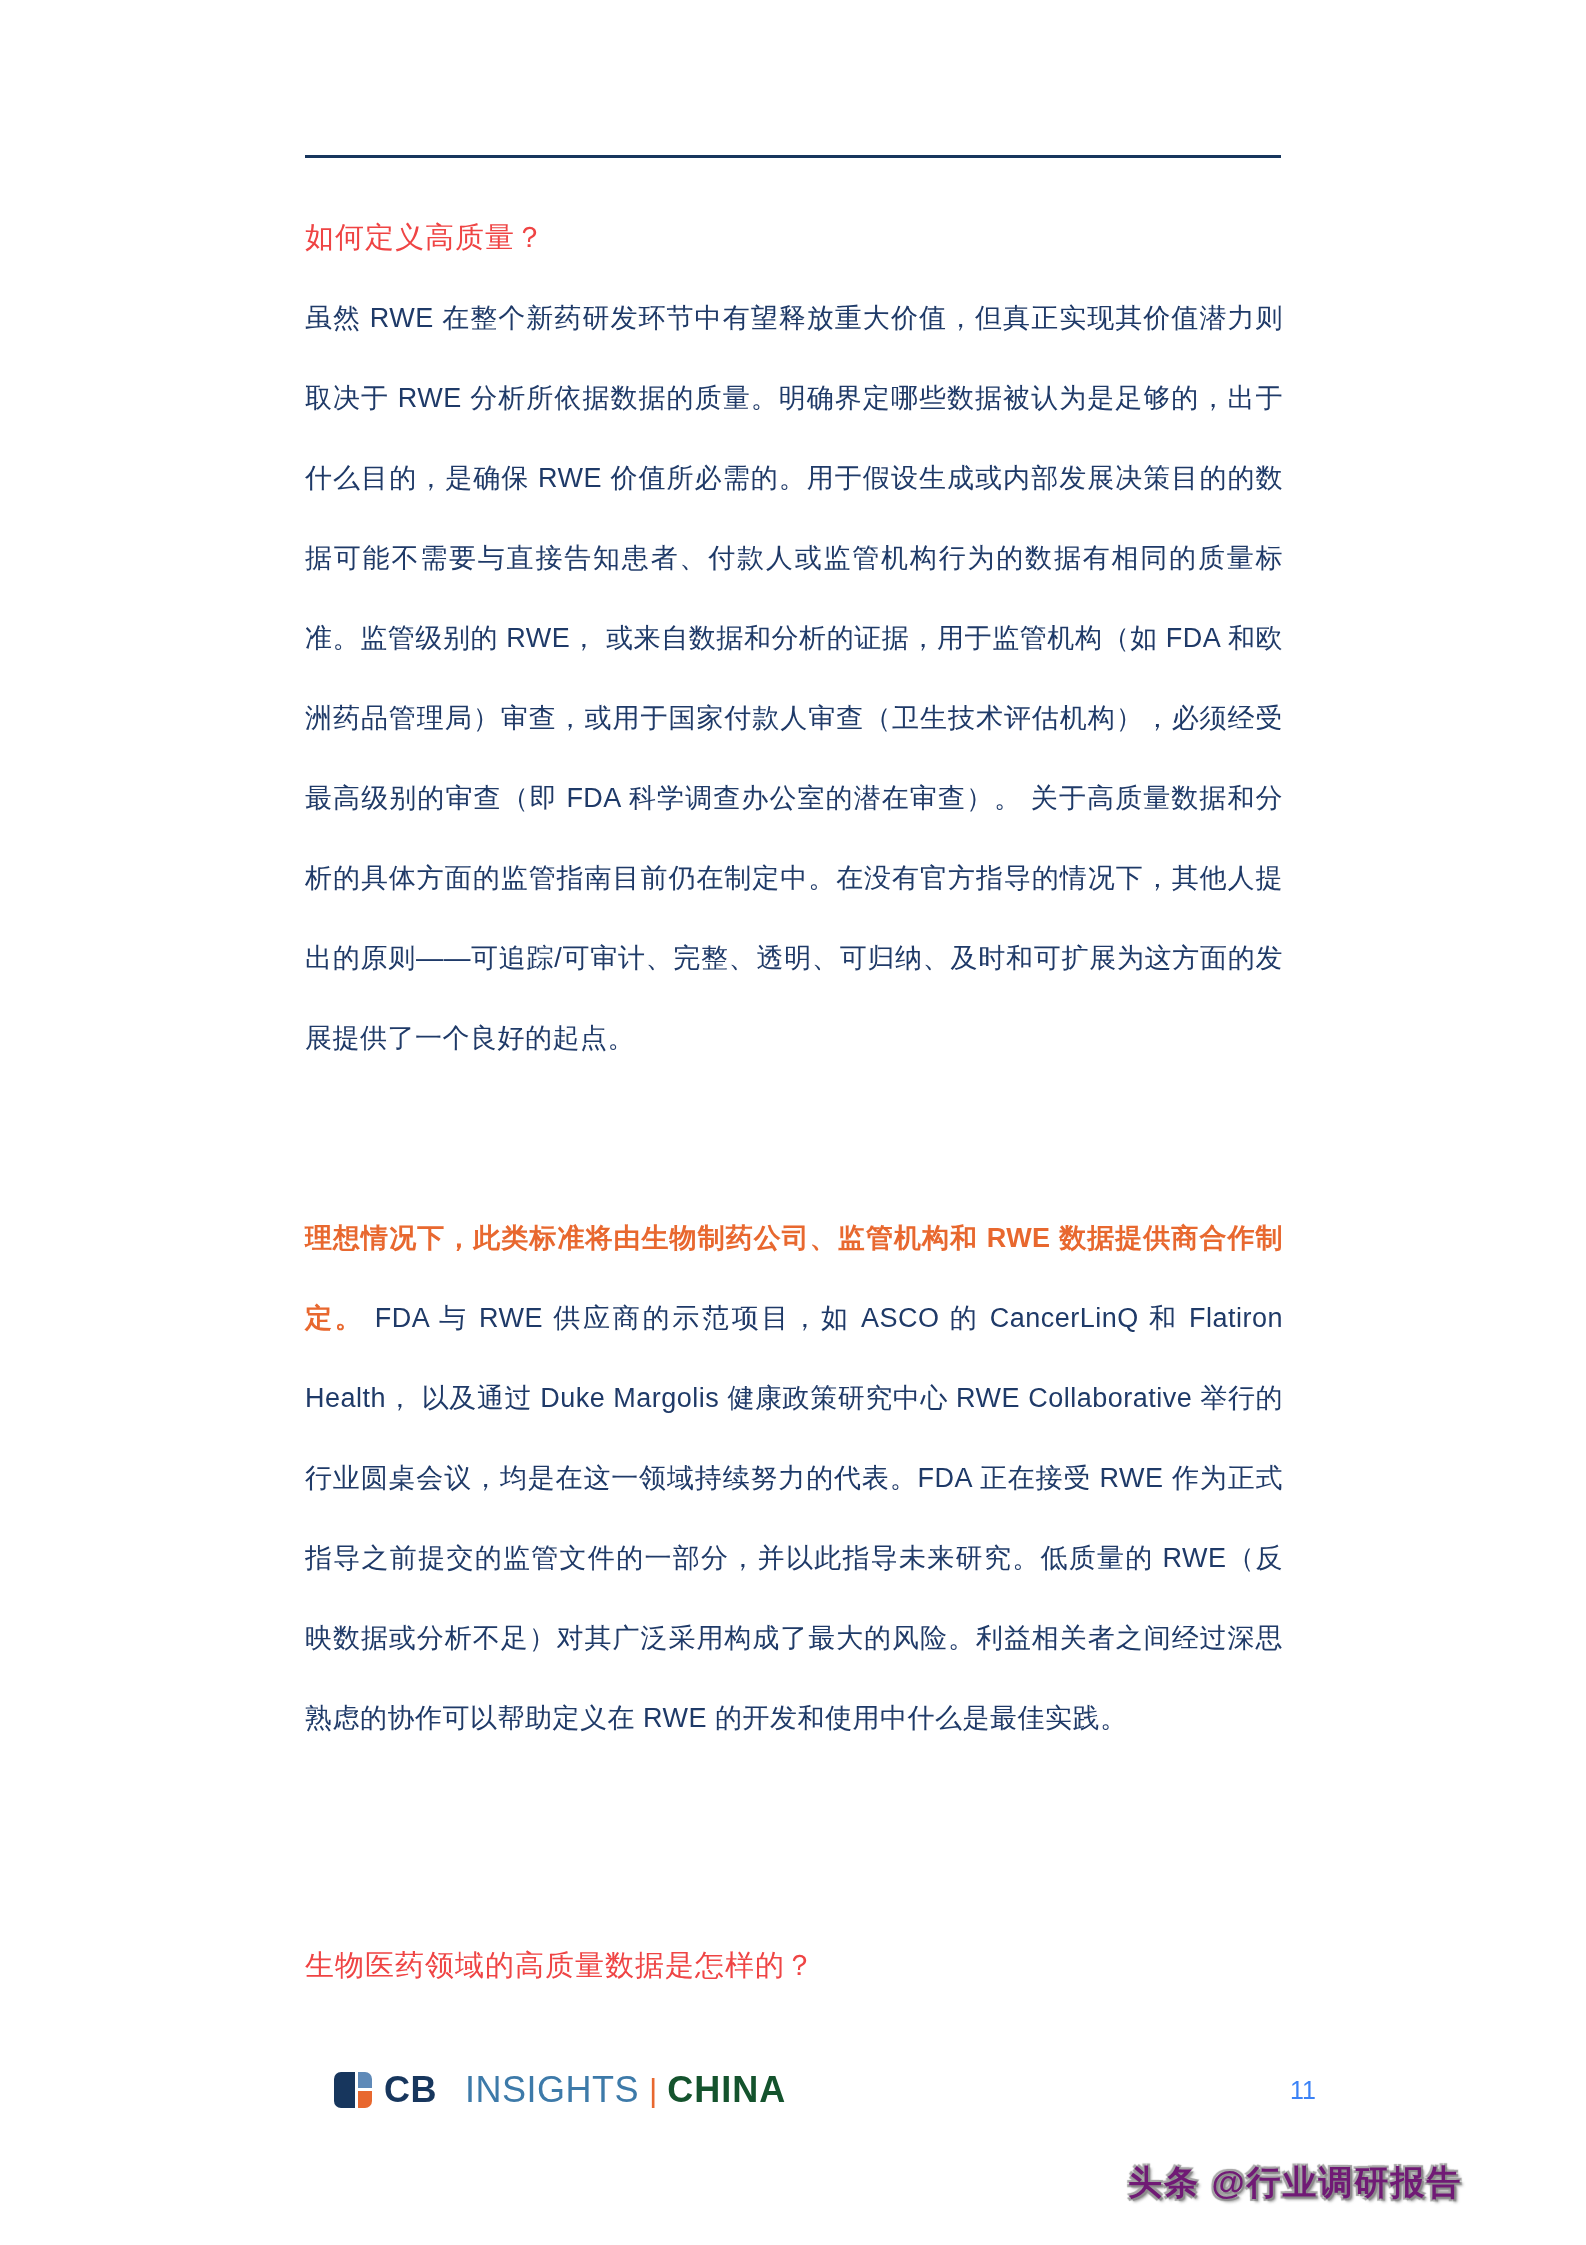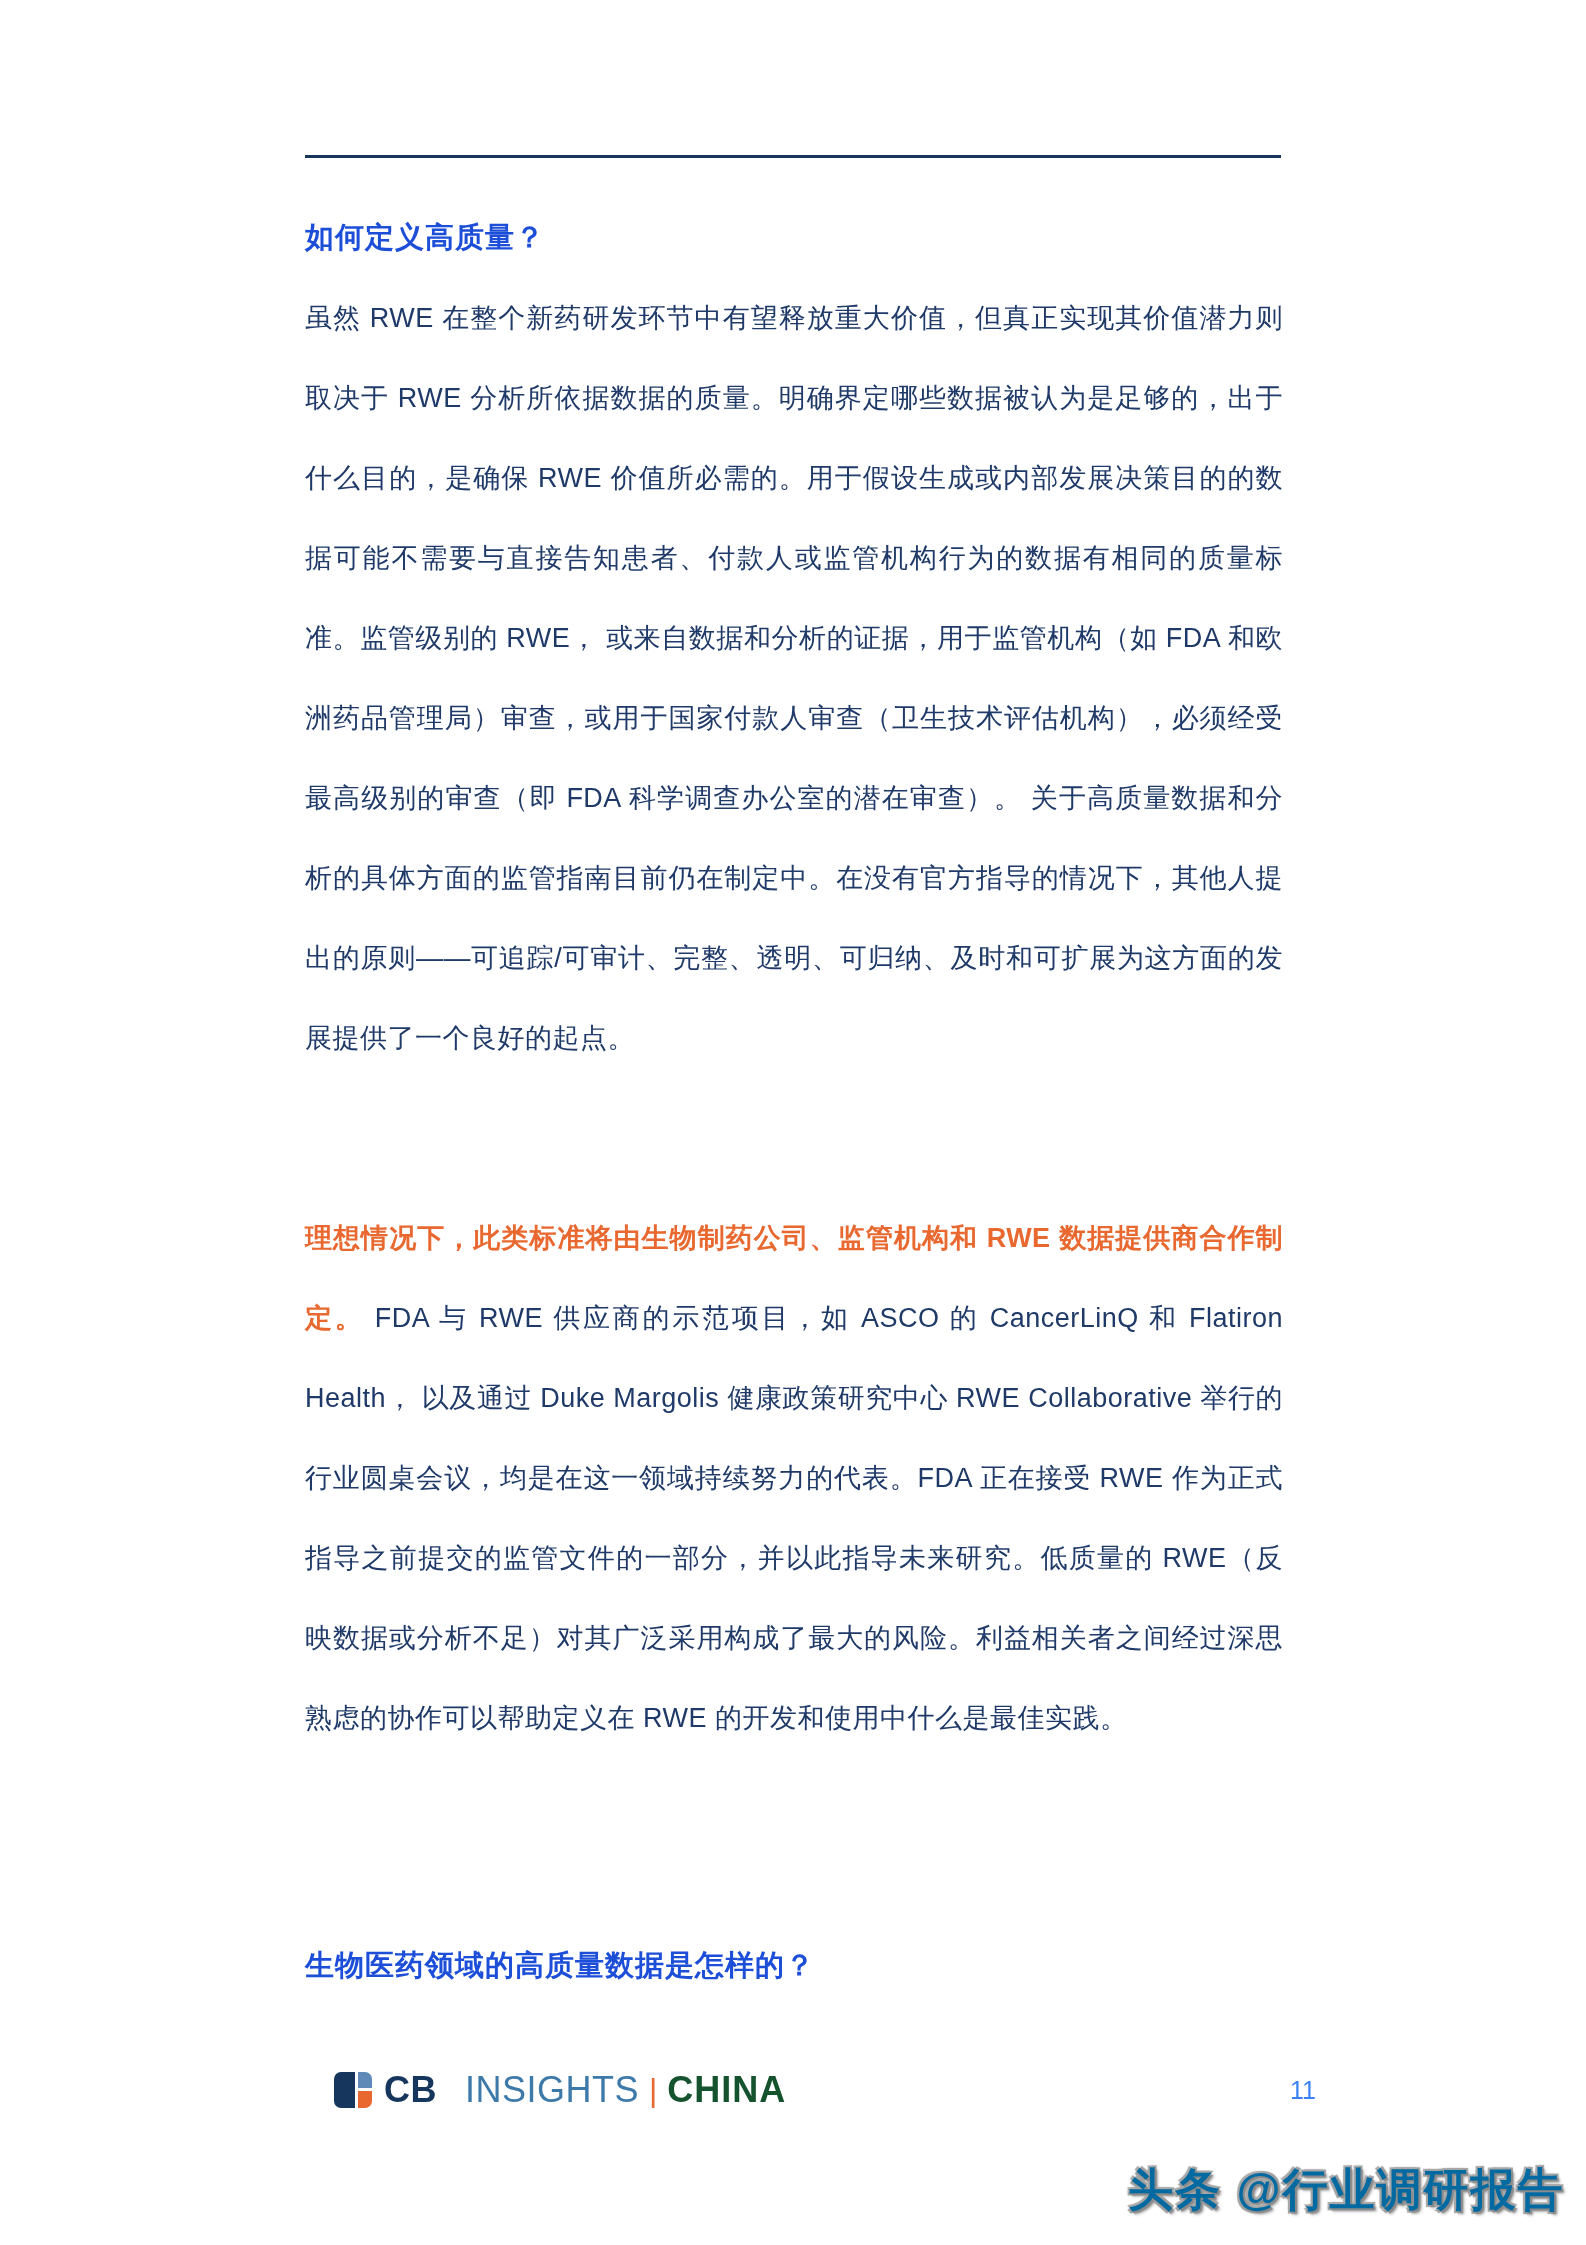--- a/index.html
+++ b/index.html
@@ -9,22 +9,22 @@
     background:#ffffff;
     font-family:"Liberation Sans", sans-serif;
     overflow:hidden;
   }
   .top-rule {
     position:absolute; left:305px; top:155px;
     width:976px; height:3px; background:#17365D;
   }
   .heading {
     position:absolute; left:305px;
-    font-size:29px; font-weight:700; line-height:1.2;
-    color:#1d4ed8; letter-spacing:1px;
+    font-size:29px; font-weight:400; line-height:1.2;
+    color:#ef4444; letter-spacing:1px;
   }
   .heading-1 { top:220px; }
   .heading-2 { top:1948px; }
   .para {
     position:absolute; left:305px; width:978px;
     font-size:27px; line-height:80px;
     color:#1F3A68; text-align:justify;
     letter-spacing:0.5px;
   }
   .para-1 { top:278px; }
@@ -52,22 +52,22 @@
   .logo-cb     { color:#17365D; font-weight:700; letter-spacing:0.5px; }
   .logo-insights { color:#3D7AA9; font-weight:400; letter-spacing:0.5px;margin-left:28px; }
   .logo-div    { color:#E8682F; font-weight:400; margin:0 10px; font-size:32px; }
   .logo-china  { color:#14532d; font-weight:600; letter-spacing:1px; }
   .page-number {
     position:absolute; left:1290px; top:2076px;
     font-size:25px; color:#3b82f6;
   }
   .watermark {
     position:absolute; left:1128px; top:2160px;
-    font-size:45px; font-weight:700; white-space:nowrap;
-    color:#0369a1;
+    font-size:34px; font-weight:700; white-space:nowrap;
+    color:#701a75;
     text-shadow:
       2px 2px 1px #8a8a8a,
       -2px -2px 1px #a8a8a8,
       2px -2px 1px #9e9e9e,
       -2px 2px 1px #9e9e9e,
       3px 3px 3px rgba(90,90,90,0.6);
     letter-spacing:2px;
   }
 </style>
 </head>

